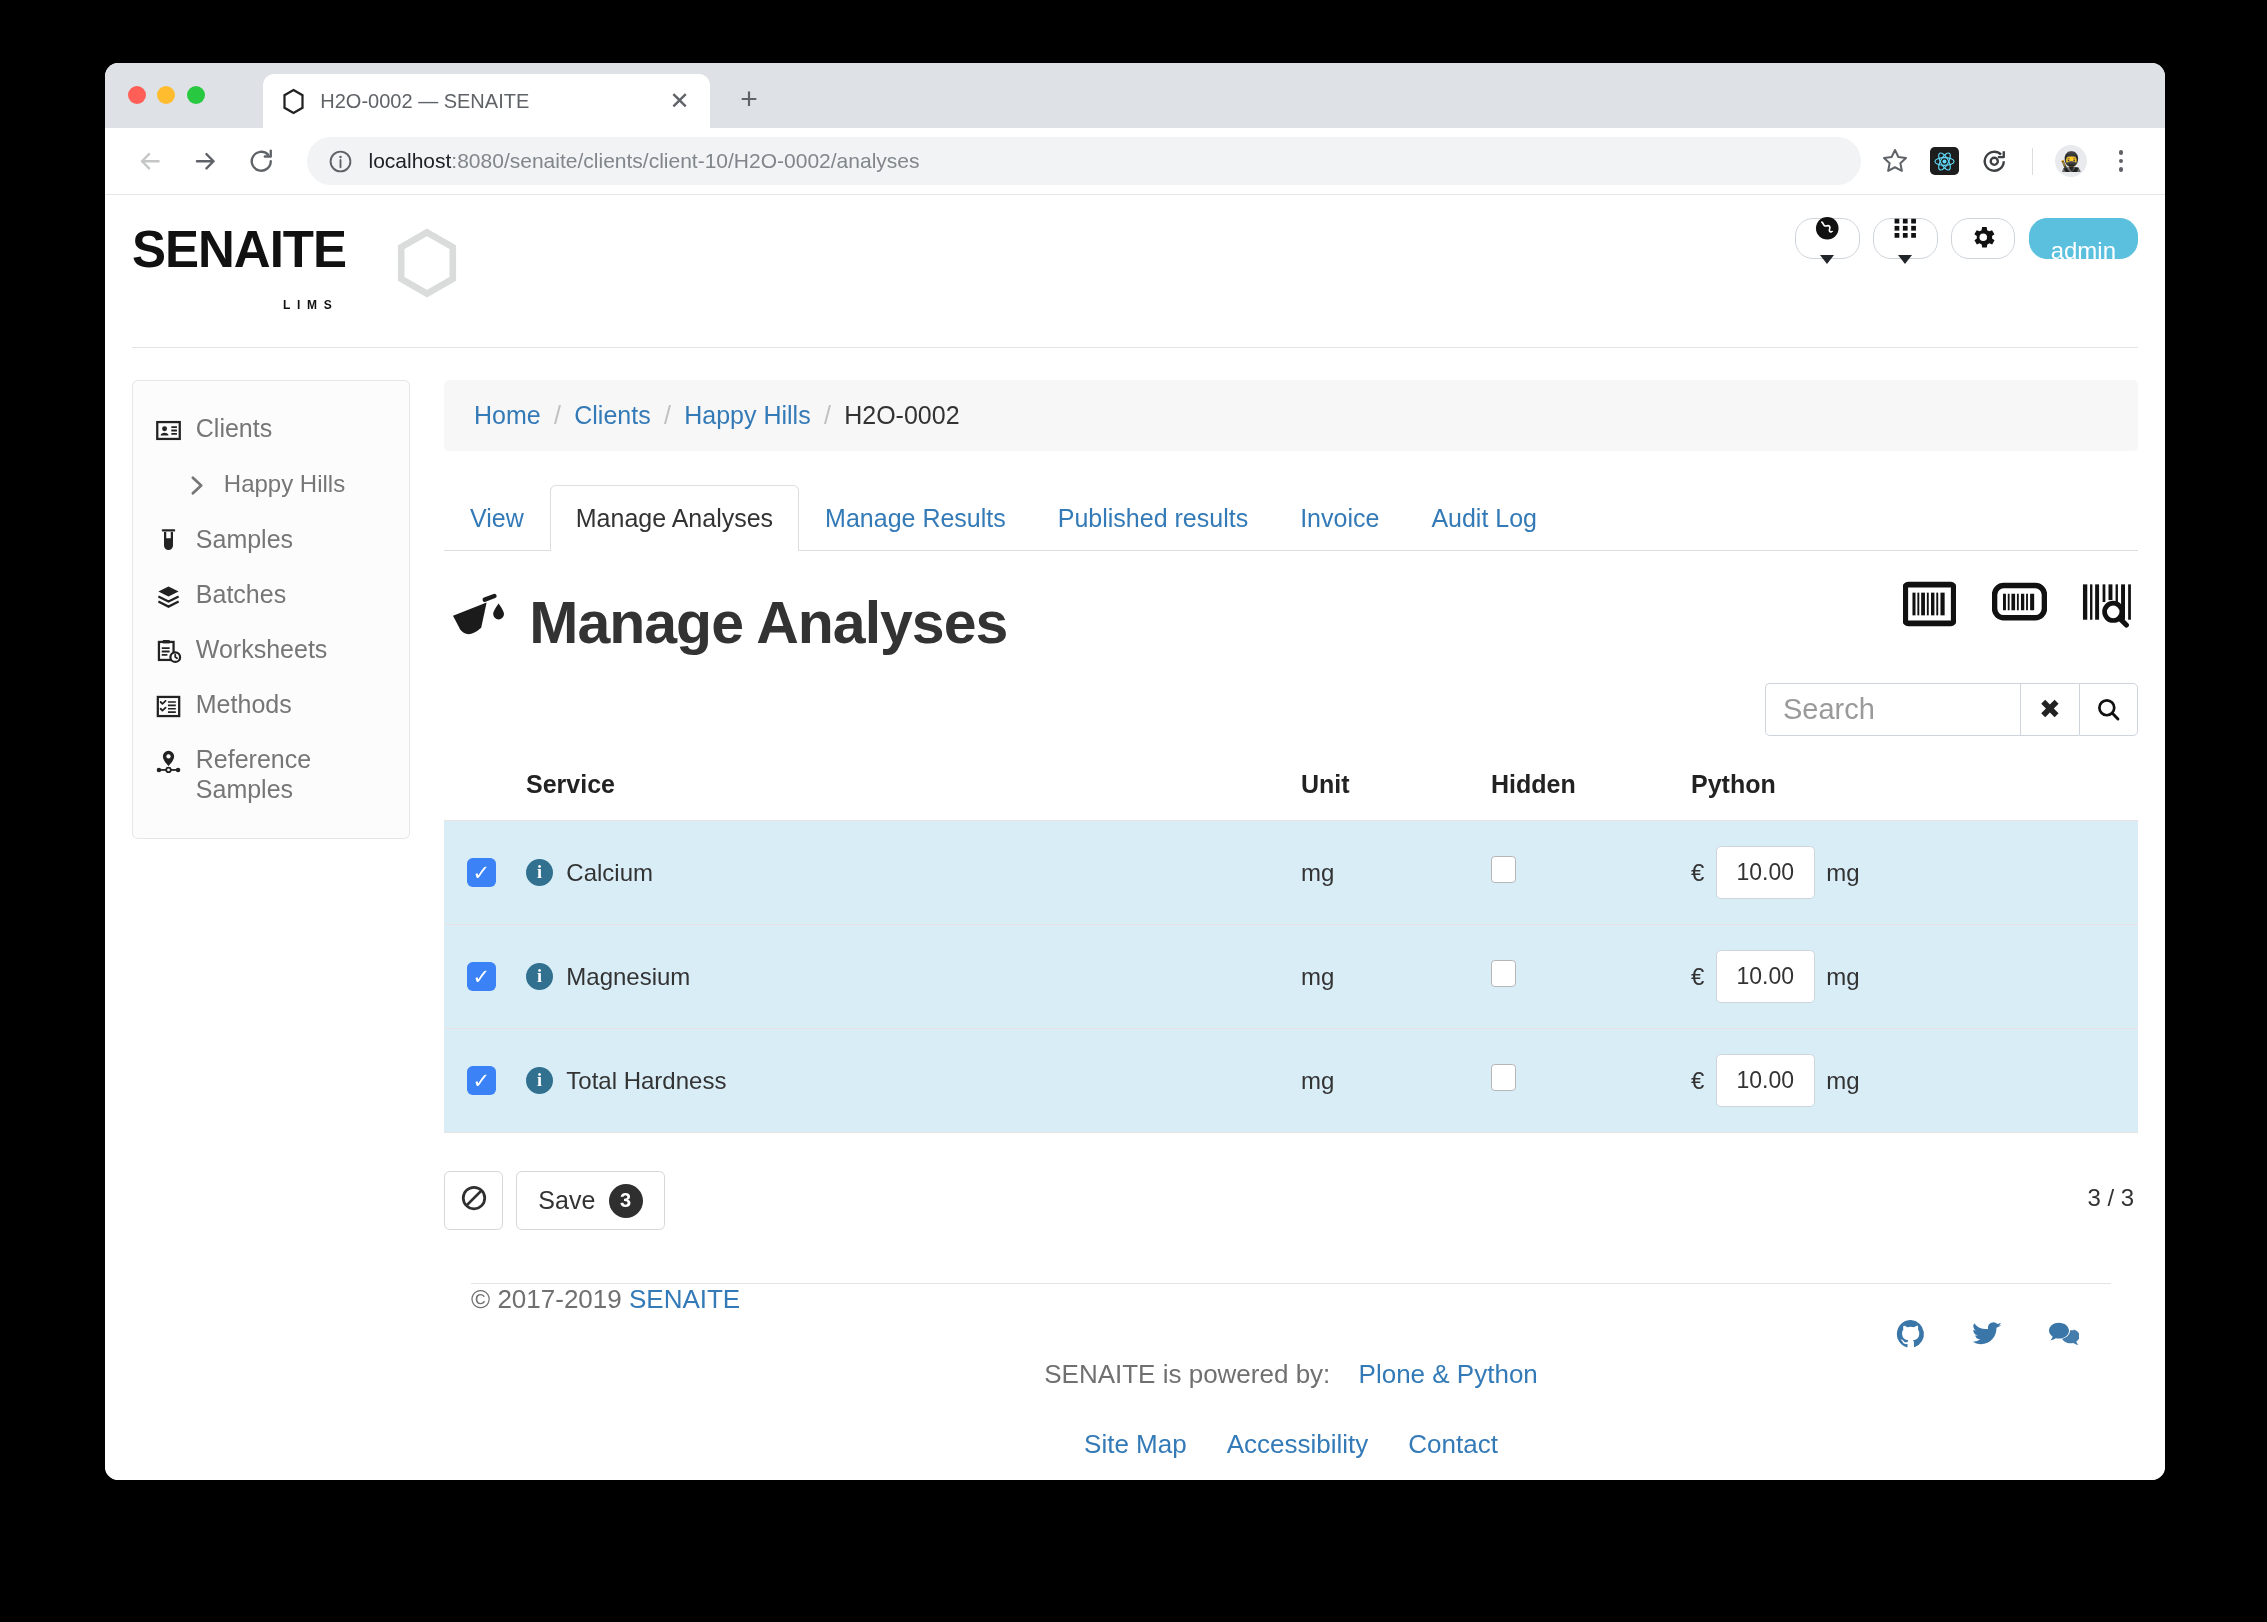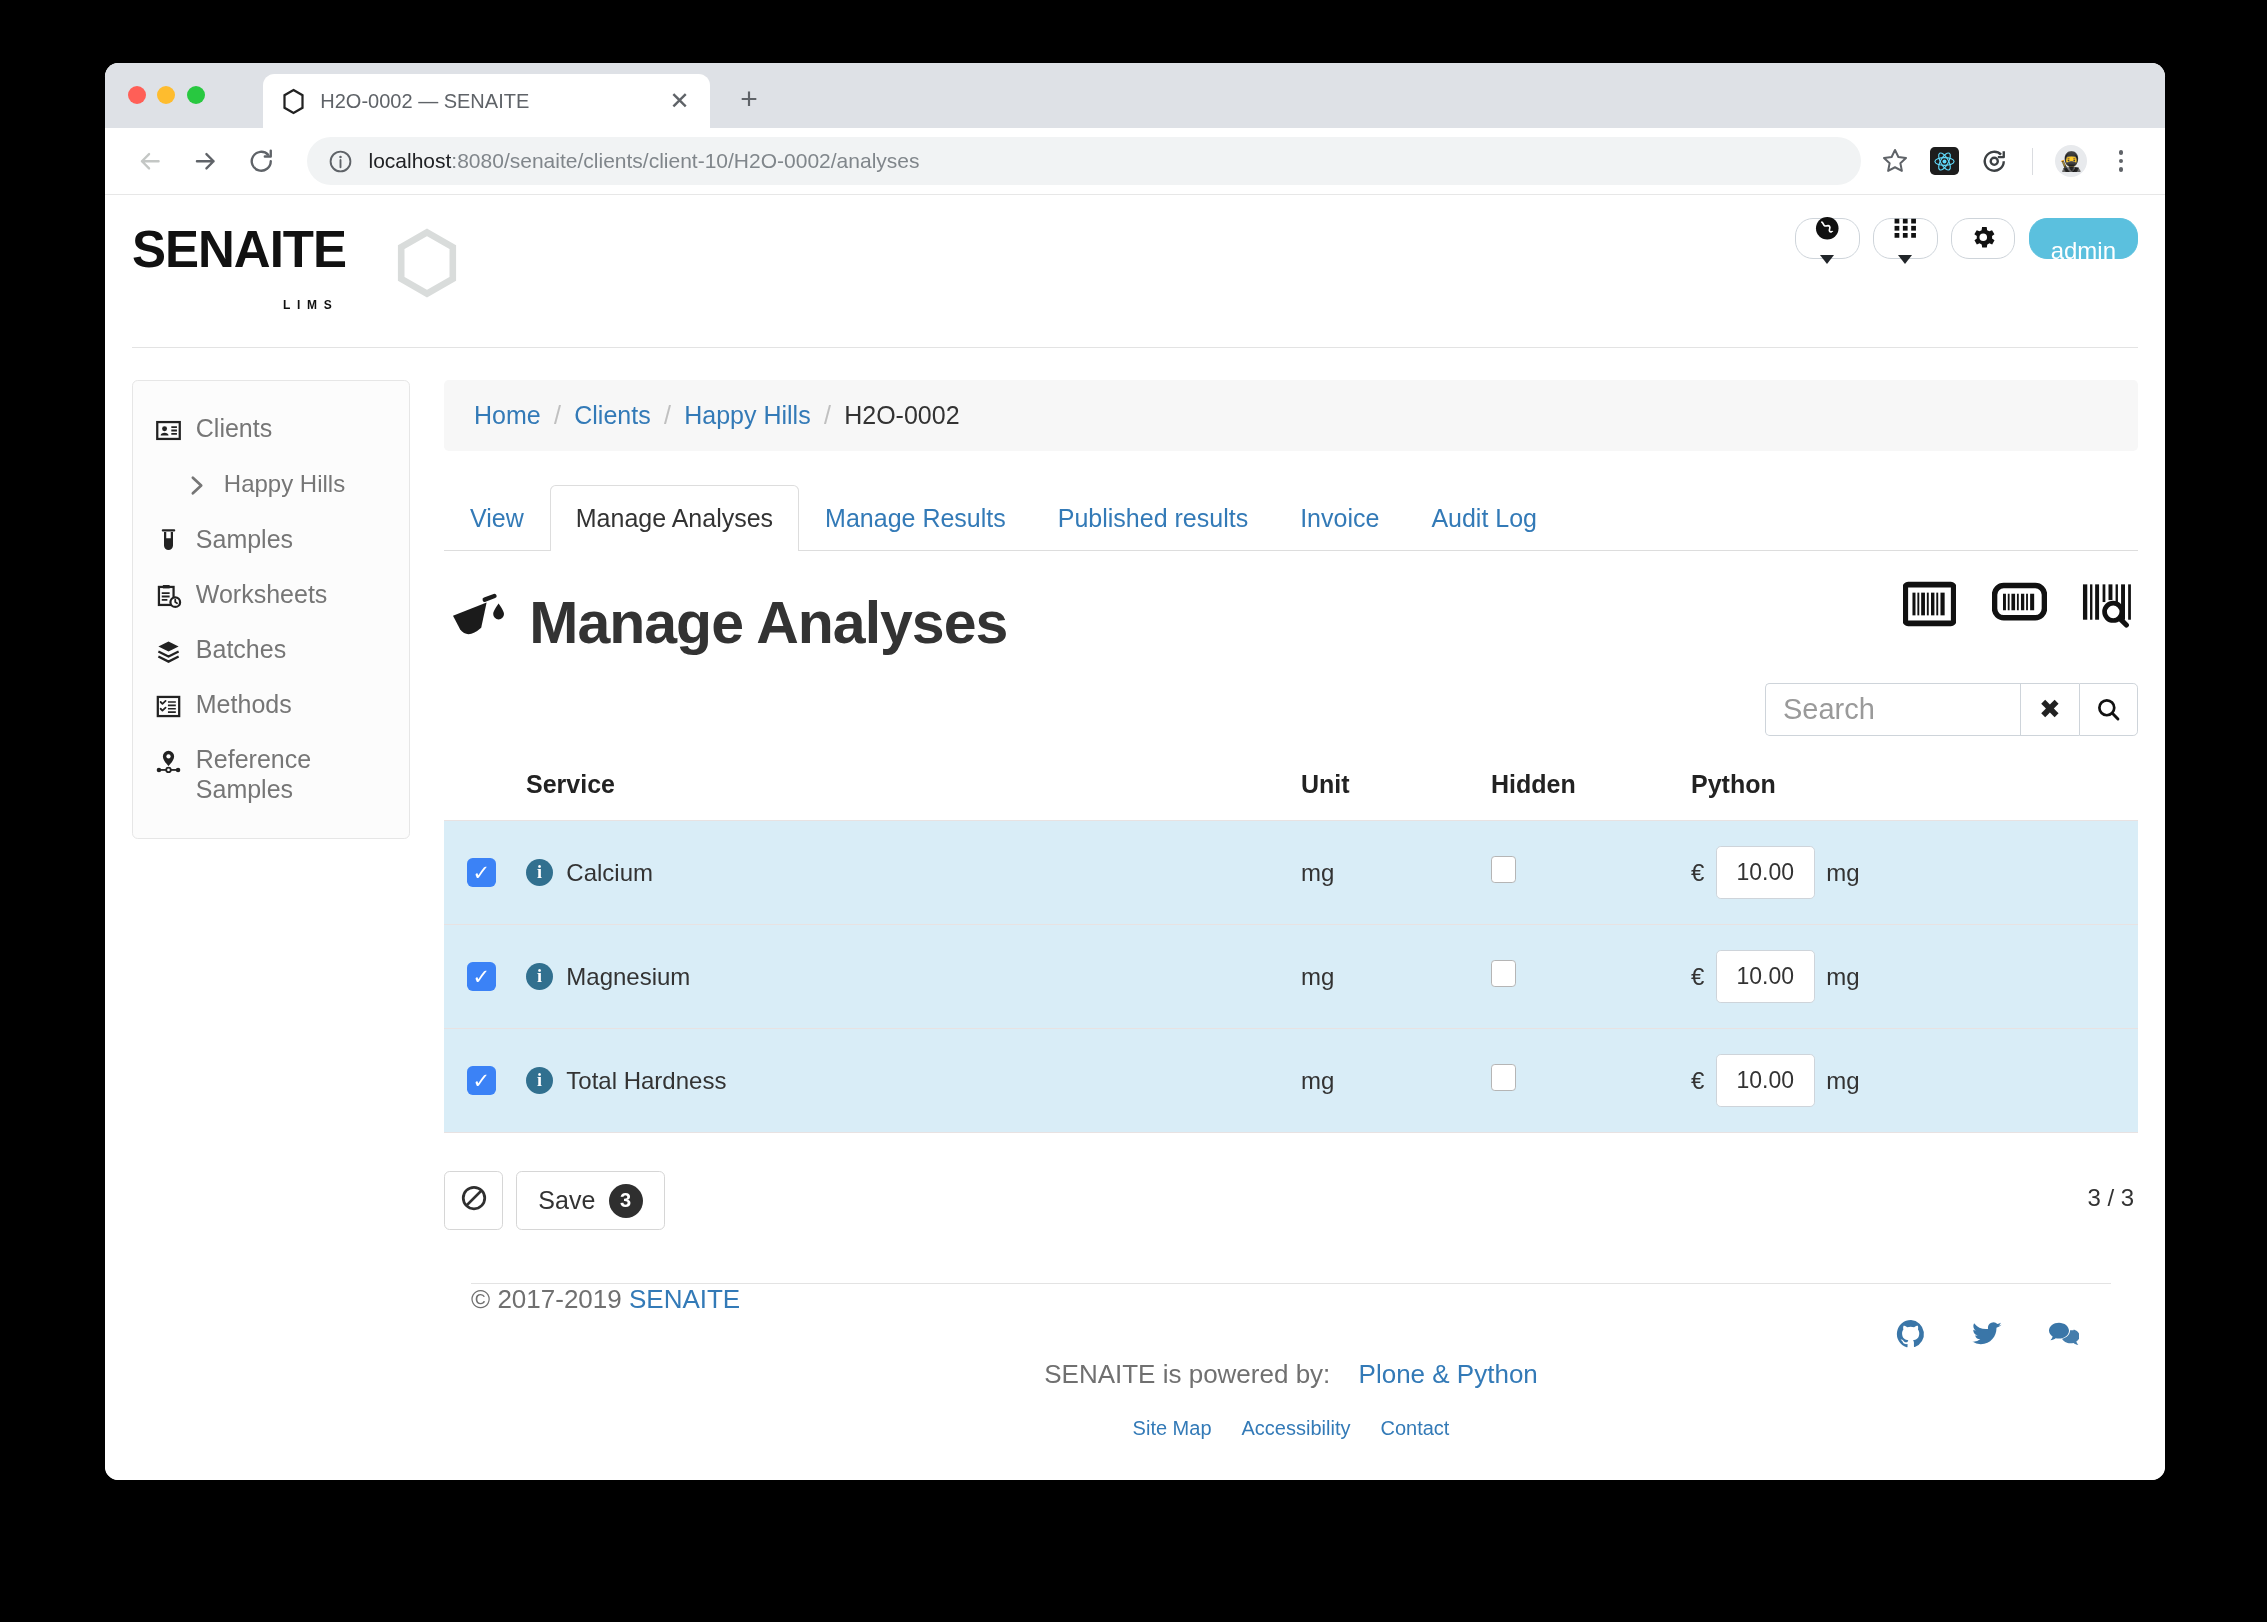--- a/index.html
+++ b/index.html
@@ -350,23 +350,23 @@
   .copyright { font-size: 26px; color: #707070; }
   .copyright a { color: #337ab7; text-decoration: none; }
   .socials { position: absolute; right: 32px; top: 34px; display: flex; gap: 44px; }
   .soc { width: 32px; height: 32px; color: #3a76a8; }
   .powered {
     text-align: center; margin-top: 44px;
     font-size: 26px; color: #707070;
   }
   .powered a { color: #337ab7; text-decoration: none; margin-left: 21px; }
   .foot-links {
-    text-align: center; margin-top: 27px;
-    font-size: 20px;
-    display: flex; justify-content: center; gap: 30px;
+    text-align: center; margin-top: 39px;
+    font-size: 26px;
+    display: flex; justify-content: center; gap: 40px;
   }
   .foot-links a { color: #337ab7; text-decoration: none; }
 </style>
 </head>
 <body>
 
 <div class="browser-window">
 
   <div class="tabstrip">
     <div class="traffic">
@@ -539,38 +539,38 @@
                 <path d="M7 3h10" stroke="#222" stroke-width="2" stroke-linecap="round"></path>
                 <path d="M9 4.5v12a3 3 0 0 0 6 0v-12" fill="none" stroke="#222" stroke-width="2"></path>
                 <path d="M9 10h6v6.5a3 3 0 0 1-6 0z" fill="#222"></path>
               </svg>
           </span>
           <span>Samples</span>
         </div>
         <div class="side-item">
           <span class="side-ico">
             <svg viewBox="0 0 24 24" width="27" height="27">
+                <path d="M12 3l9 4.5-9 4.5-9-4.5z" fill="#222"></path>
+                <path d="M3 12l9 4.5 9-4.5" fill="none" stroke="#222" stroke-width="2"></path>
+                <path d="M3 16.5L12 21l9-4.5" fill="none" stroke="#222" stroke-width="2"></path>
+              </svg>
+          </span>
+          <span>Batches</span>
+        </div>
+        <div class="side-item">
+          <span class="side-ico">
+            <svg viewBox="0 0 24 24" width="27" height="27">
                 <rect x="3.5" y="3.5" width="13" height="16" fill="none" stroke="#222" stroke-width="2"></rect>
                 <rect x="7" y="1.8" width="6" height="3" fill="#222"></rect>
                 <path d="M6 9h7M6 12h7M6 15h5" stroke="#222" stroke-width="1.6"></path>
                 <circle cx="18" cy="17" r="4.3" fill="#fff" stroke="#222" stroke-width="2"></circle>
                 <path d="M18 14.8V17l1.6 1" stroke="#222" stroke-width="1.6" stroke-linecap="round"></path>
               </svg>
           </span>
           <span>Worksheets</span>
-        </div>
-        <div class="side-item">
-          <span class="side-ico">
-            <svg viewBox="0 0 24 24" width="27" height="27">
-                <path d="M12 3l9 4.5-9 4.5-9-4.5z" fill="#222"></path>
-                <path d="M3 12l9 4.5 9-4.5" fill="none" stroke="#222" stroke-width="2"></path>
-                <path d="M3 16.5L12 21l9-4.5" fill="none" stroke="#222" stroke-width="2"></path>
-              </svg>
-          </span>
-          <span>Batches</span>
         </div>
         <div class="side-item">
           <span class="side-ico">
             <svg viewBox="0 0 24 24" width="27" height="27">
                 <rect x="2.5" y="3.5" width="19" height="17" fill="none" stroke="#222" stroke-width="2"></rect>
                 <path d="M5 8l1.6 1.6L9.4 7" fill="none" stroke="#222" stroke-width="1.6" stroke-linecap="round" stroke-linejoin="round"></path>
                 <path d="M5 14l1.6 1.6L9.4 13" fill="none" stroke="#222" stroke-width="1.6" stroke-linecap="round" stroke-linejoin="round"></path>
                 <path d="M11.5 8h7M11.5 11h7M11.5 14h7M11.5 17h7" stroke="#222" stroke-width="1.5"></path>
               </svg>
           </span>

